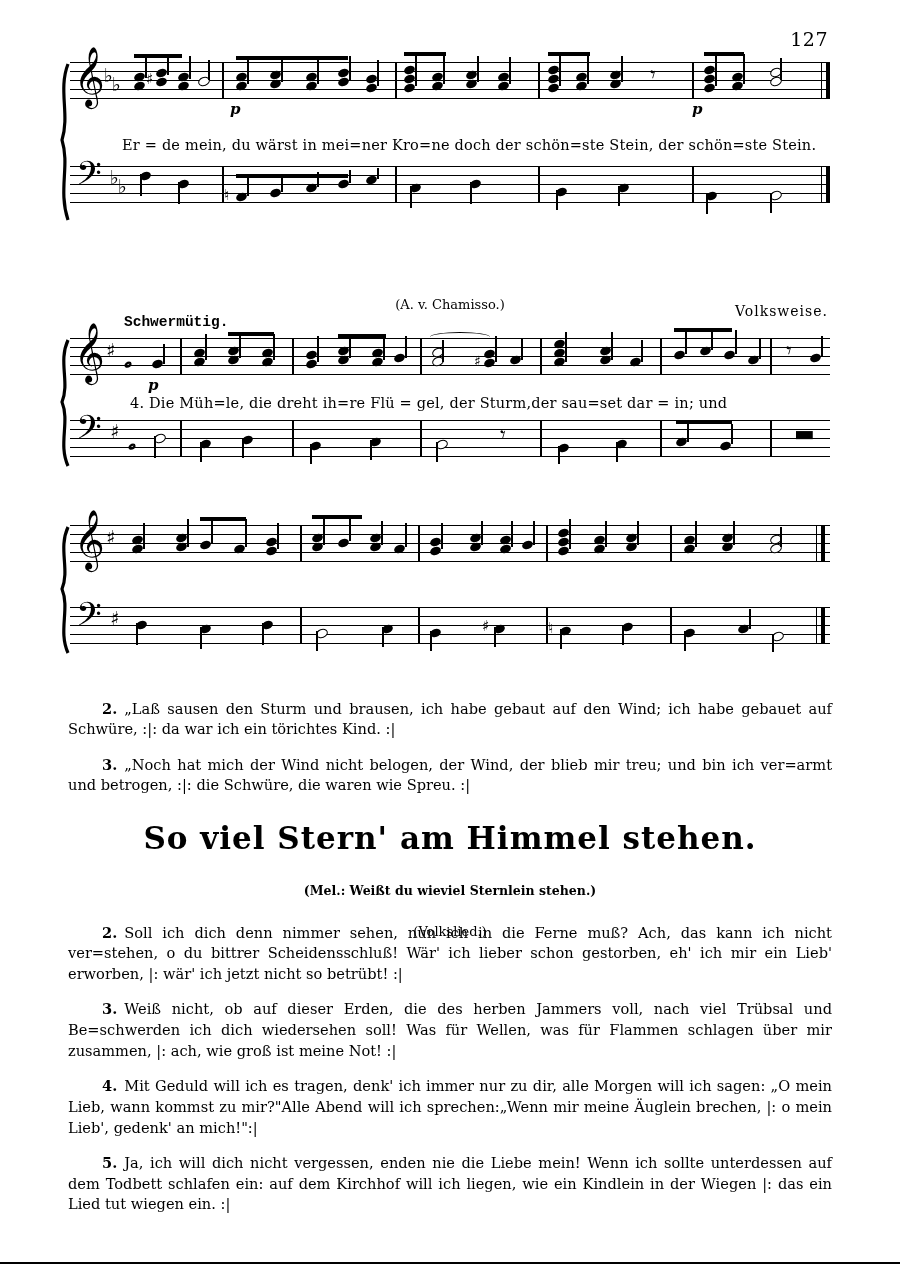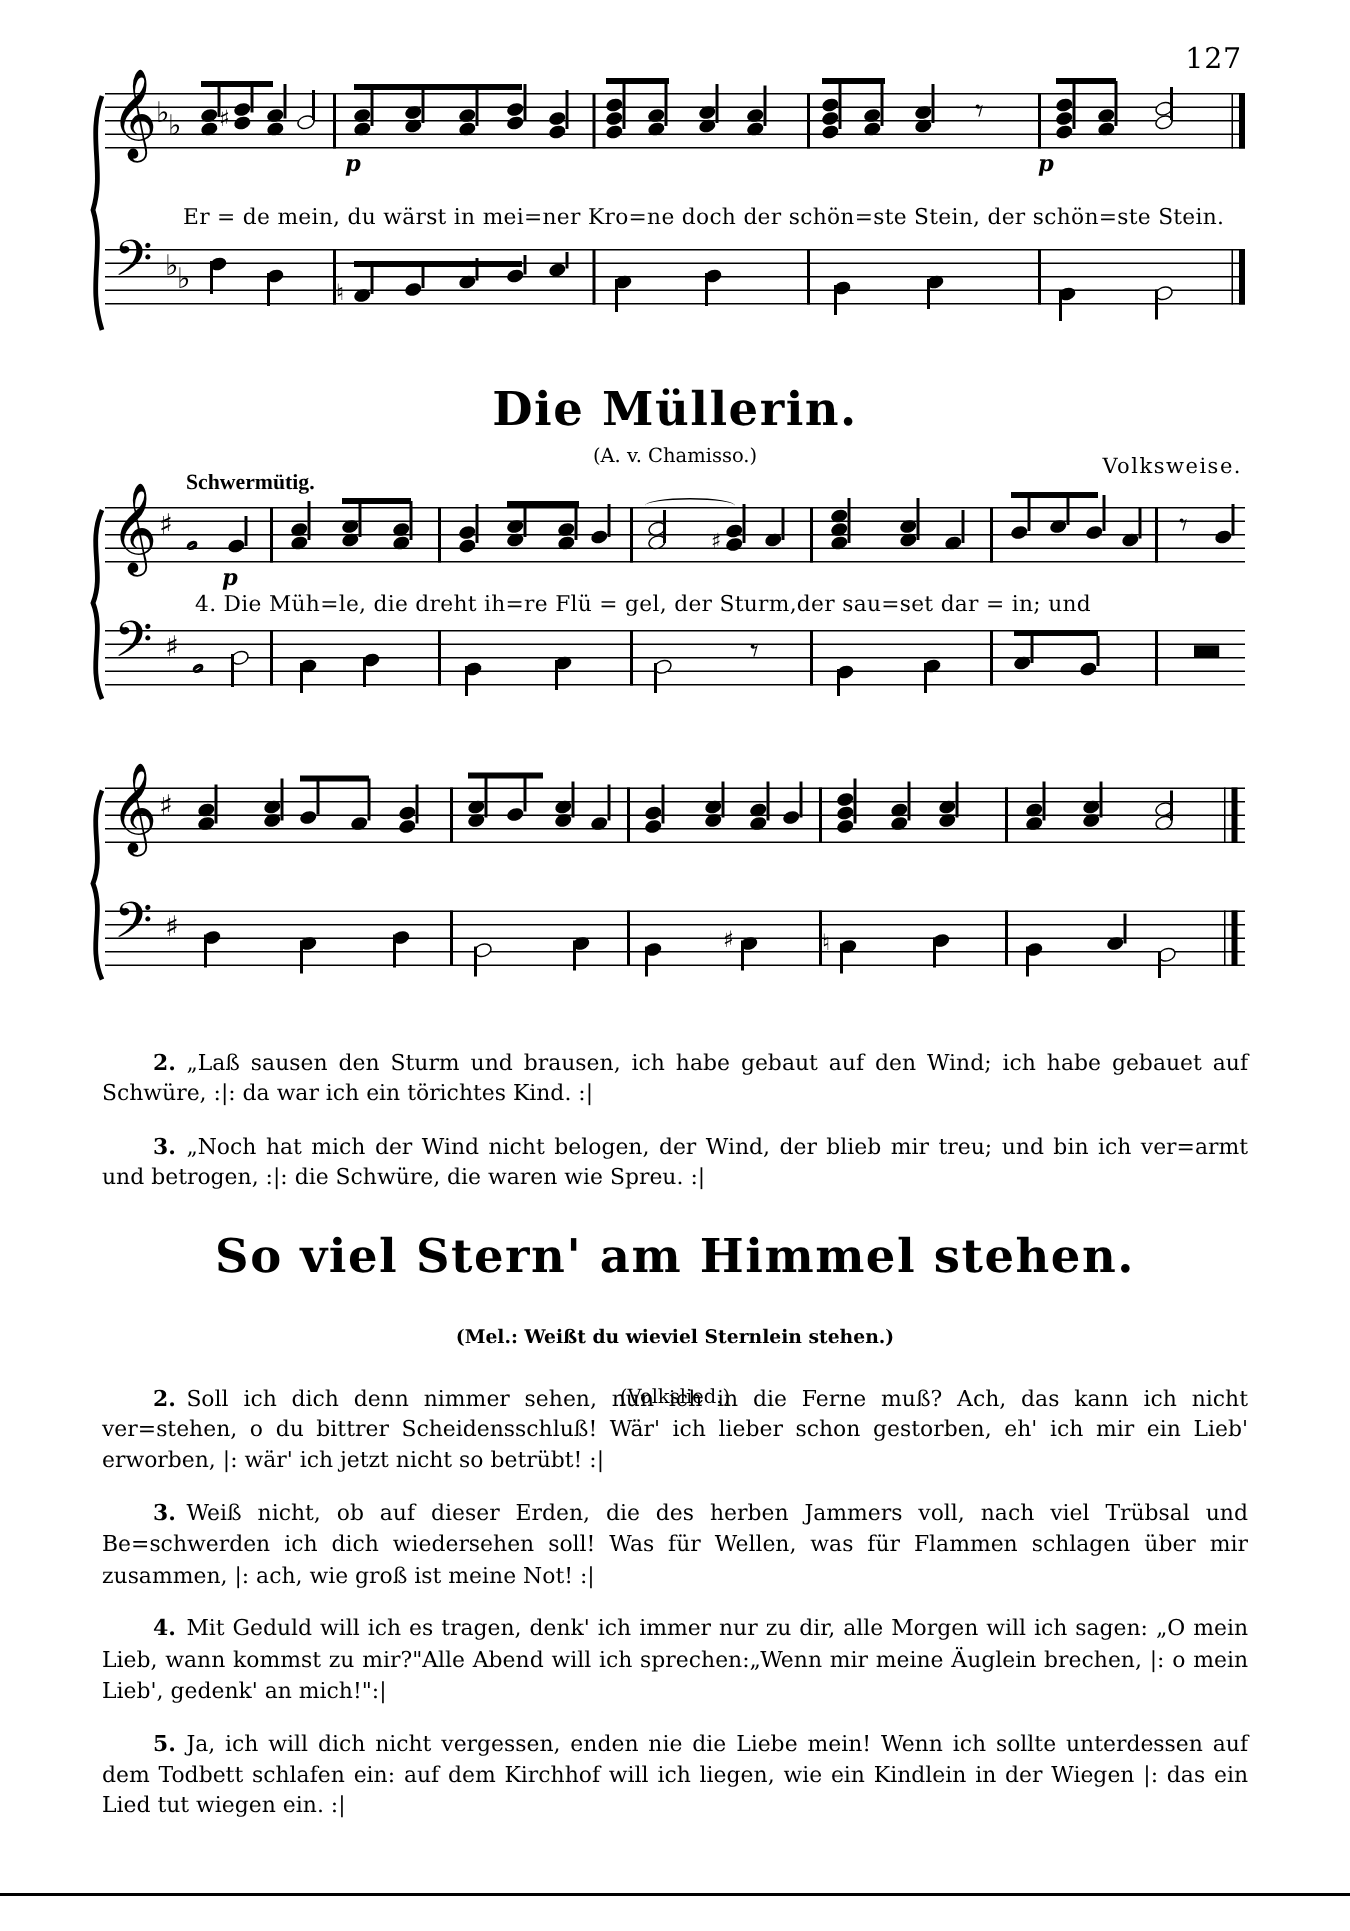--- a/index.html
+++ b/index.html
@@ -147,21 +147,21 @@
   }
   .song-sub {
     position: absolute;
     width: 100%;
     text-align: center;
     font-family: "DejaVu Serif", serif;
     font-size: 13px;
   }
   .tempo {
     position: absolute;
-    font-family: Liberation Serif, serif;
+    font-family: Liberation Mono, monospace;
     font-size: 14.5px;
     font-weight: bold;
   }
   .attrib-right {
     position: absolute;
     right: 72px;
     font-family: "DejaVu Serif", serif;
     font-size: 14px;
     letter-spacing: 1px;
   }
@@ -343,21 +343,20 @@
       <div class="notehead" style="left:548px;top:18px;"></div>
       <div class="stem" style="left:548px;top:20px;height:20px;"></div>
 
       <div class="notehead" style="left:636px;top:26px;"></div>
       <div class="stem" style="left:636px;top:28px;height:20px;"></div>
       <div class="notehead hollow" style="left:700px;top:25px;"></div>
       <div class="stem" style="left:700px;top:27px;height:20px;"></div>
     </div>
   </div>
 
-  <div class="song-title" style="top:255px;">Die Müllerin.</div>
   <div class="song-sub" style="top:297px;">(A. v. Chamisso.)</div>
   <div class="tempo" style="left:124px;top:314px;">Schwermütig.</div>
   <div class="attrib-right" style="top:303px;">Volksweise.</div>
 
   <div class="system" style="top:338px;height:140px;">
     <svg width="20" height="130" style="position:absolute;left:-16px;top:0;">
       <path d="M14 2 C4 24, 16 44, 8 64 C16 84, 4 106, 14 128" stroke="#000" stroke-width="3.2" fill="none"></path>
     </svg>
 
     <div class="staff" style="height:44px;">

